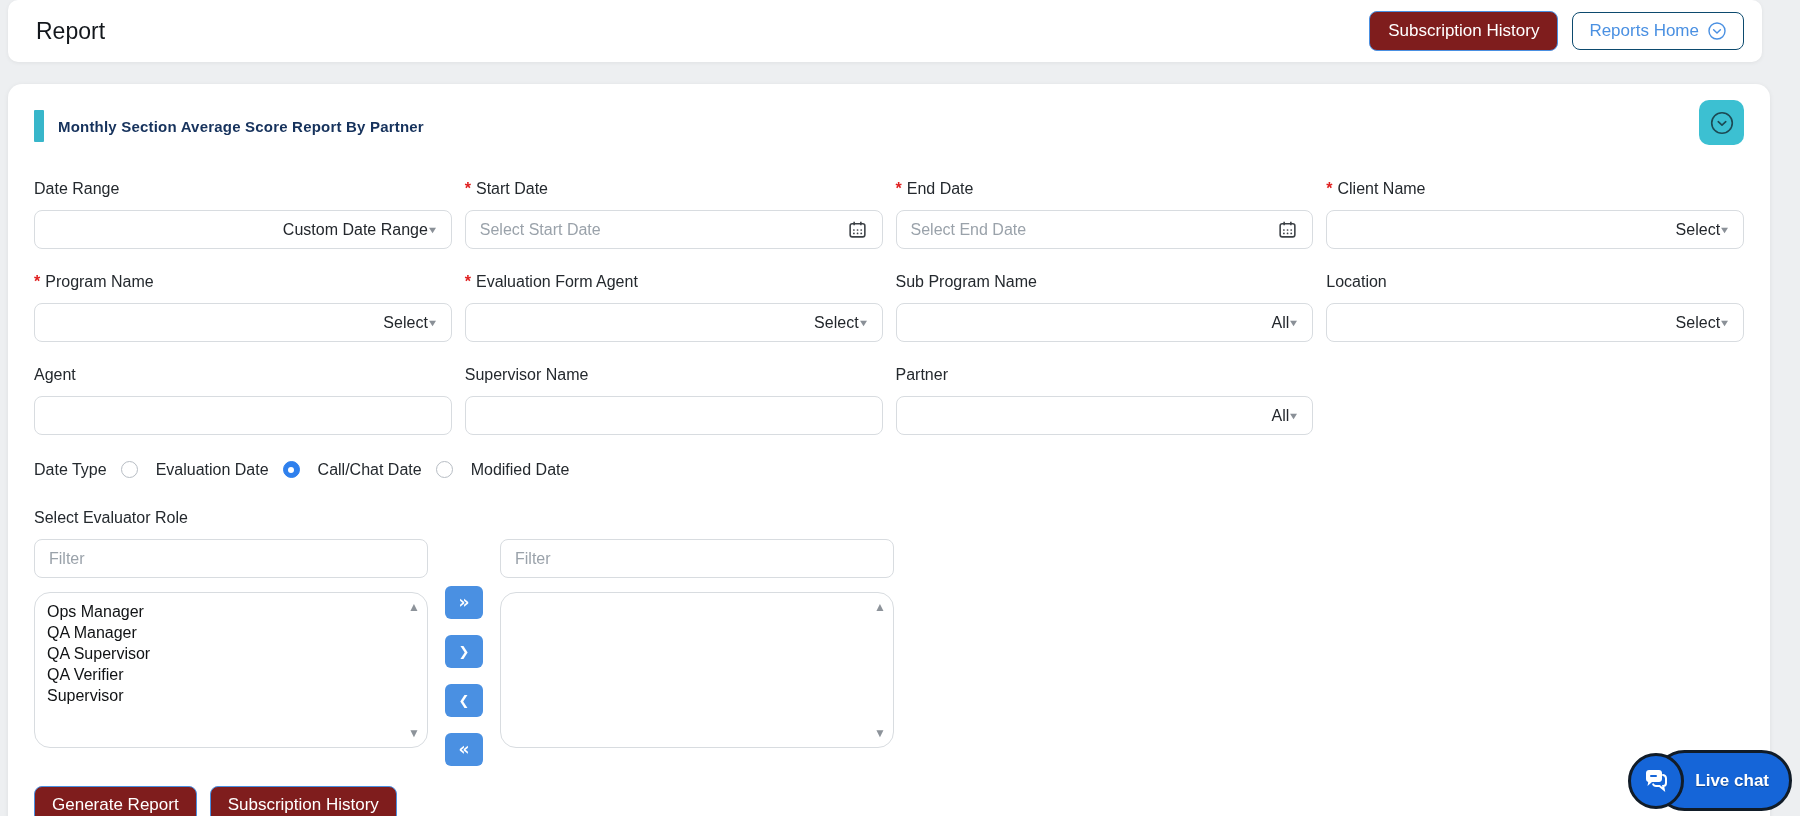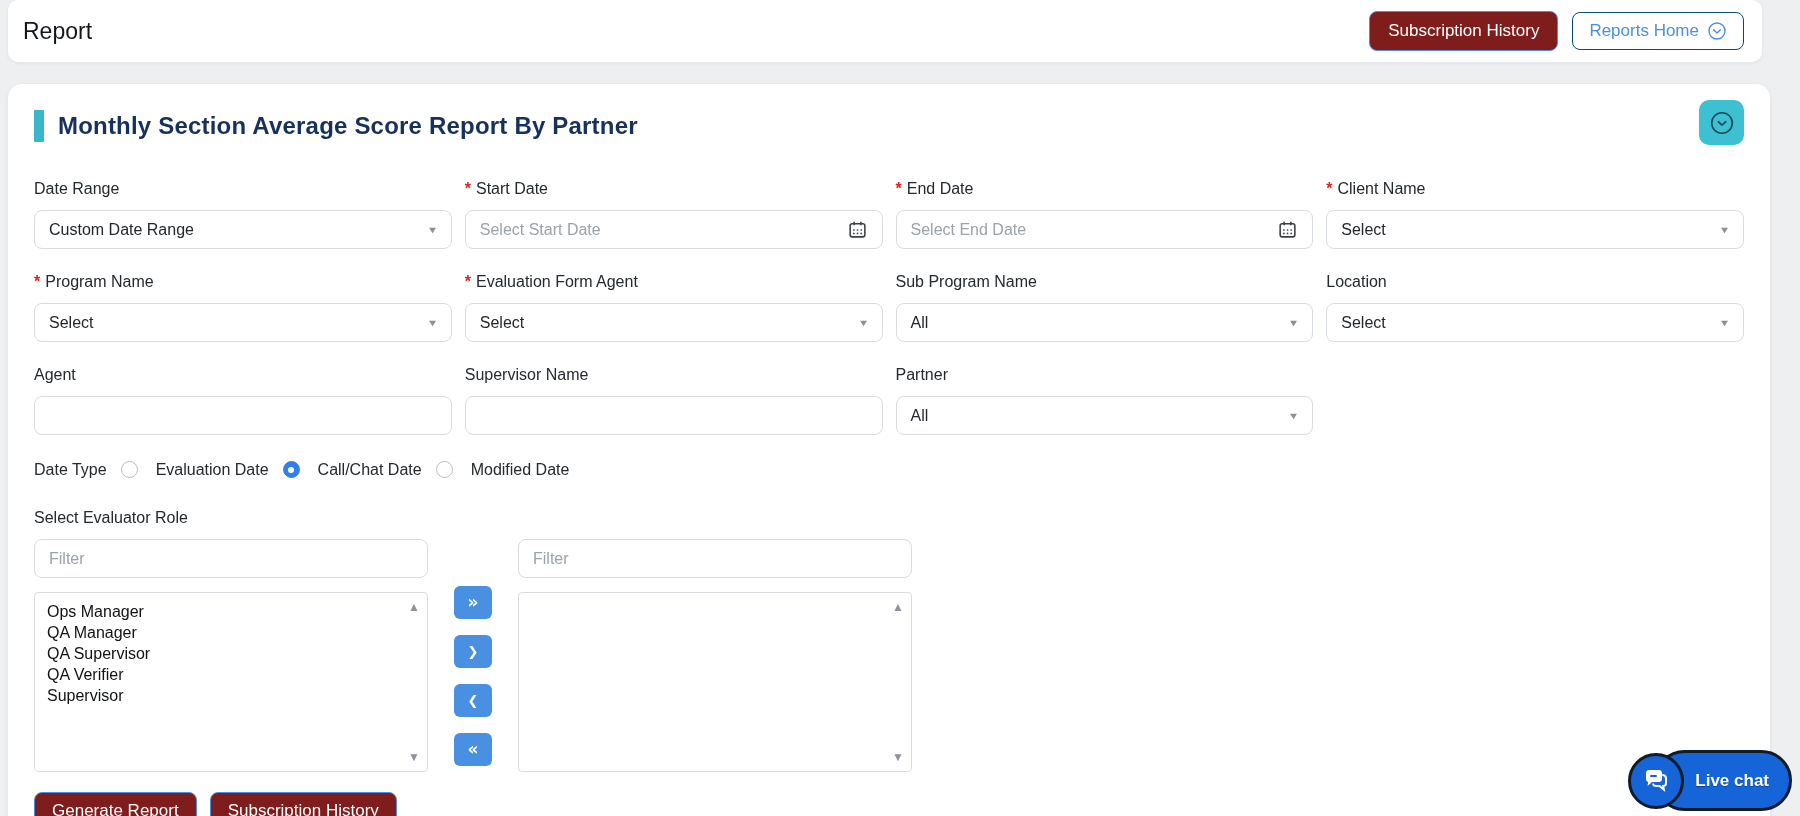--- a/index.html
+++ b/index.html
@@ -13,21 +13,21 @@
   
   .topbar {
     margin: 0 38px 0 8px;
     height: 62px;
     background: #fff;
     border-radius: 10px;
     box-shadow: 0 1px 4px rgba(0,0,0,.06);
     display: flex;
     align-items: center;
     justify-content: space-between;
-    padding: 0 18px 0 15px;
+    padding: 0 18px 0 28px;
   }
   .topbar-title { font-size: 23px; color: #13171c; font-weight: 400; }
   .topbar-actions { display: flex; align-items: center; gap: 14px; }
   .btn-primary {
     background: #7f1d1d;
     color: #fff;
     border: 1px solid #4a90e2;
     border-radius: 8px;
     font-size: 17px;
     padding: 9px 18px;
@@ -53,21 +53,21 @@
     margin: 22px 30px 0 8px;
     background: #fff;
     border-radius: 14px;
     box-shadow: 0 1px 5px rgba(0,0,0,.07);
     min-height: 752px;
     position: relative;
     padding: 26px 20px 20px 20px;
   }
   .card-head { display: flex; align-items: center; padding-left: 6px; }
   .accent-bar { width: 10px; height: 32px; background: #38b6ca; margin-right: 14px; border-radius: 1px; }
-  .card-title { font-size: 24px; font-weight: 700; color: #16325c; letter-spacing: .2px; }
+  .card-title { font-size: 15px; font-weight: 700; color: #16325c; letter-spacing: .2px; }
   .collapse-btn {
     position: absolute; top: 16px; right: 26px;
     width: 45px; height: 45px;
     background: #3cc0d2;
     border: none; border-radius: 10px;
     cursor: pointer;
     display: flex; align-items: center; justify-content: center;
   }
 
   
@@ -87,21 +87,21 @@
     border-radius: 8px;
     background: #fff;
     display: flex;
     align-items: center;
     padding: 0 14px;
     font-size: 16px;
     color: #23272c;
     position: relative;
     cursor: pointer;
   }
-  .control .value { flex: 1; }
+  .control .value { flex: 1; text-align: right; }
   .caret { font-size: 9px; color: #8a9097; transform: scaleX(1.3); }
   .control input {
     border: none; outline: none; width: 100%; height: 100%;
     font-size: 16px; font-family: "Liberation Sans", sans-serif; color: #23272c;
     background: transparent;
   }
   .control input::placeholder { color: #9aa2aa; opacity: 1; }
 
   
   .radio-row { display: flex; align-items: center; gap: 14px; margin: 26px 0 0 6px; font-size: 16px; color: #24292e; }
@@ -116,36 +116,36 @@
     content: ""; position: absolute; left: 50%; top: 50%;
     width: 6px; height: 6px; border-radius: 50%; background: #fff;
     transform: translate(-50%, -50%);
   }
 
   
   .section-label { font-size: 16px; color: #24292e; margin: 30px 0 12px 6px; }
   .dual-list {
     display: grid;
     grid-template-columns: 394px 38px 394px;
-    column-gap: 26px;
+    column-gap: 17px;
     padding-left: 6px;
     align-items: start;
   }
   .pane .filter {
     width: 100%; height: 39px;
     border: 1px solid #d8dce0; border-radius: 8px;
     padding: 0 14px; font-size: 16px; font-family: "Liberation Sans", sans-serif;
     color: #23272c; outline: none;
   }
   .pane .filter::placeholder { color: #9aa2aa; opacity: 1; }
   .listbox {
     margin-top: 14px;
-    height: 180px;
+    height: 156px;
     border: 1px solid #d8dce0;
-    border-radius: 4px;
+    border-radius: 16px;
     position: relative;
     overflow: hidden;
     background: #fff;
     padding: 8px 14px 8px 12px;
   }
   .listbox .list-item { font-size: 16px; line-height: 21px; color: #101214; cursor: pointer; white-space: nowrap; }
   .scroll-arrow {
     position: absolute; right: 7px;
     font-size: 12px; color: #8d939a; cursor: pointer; line-height: 12px;
   }

